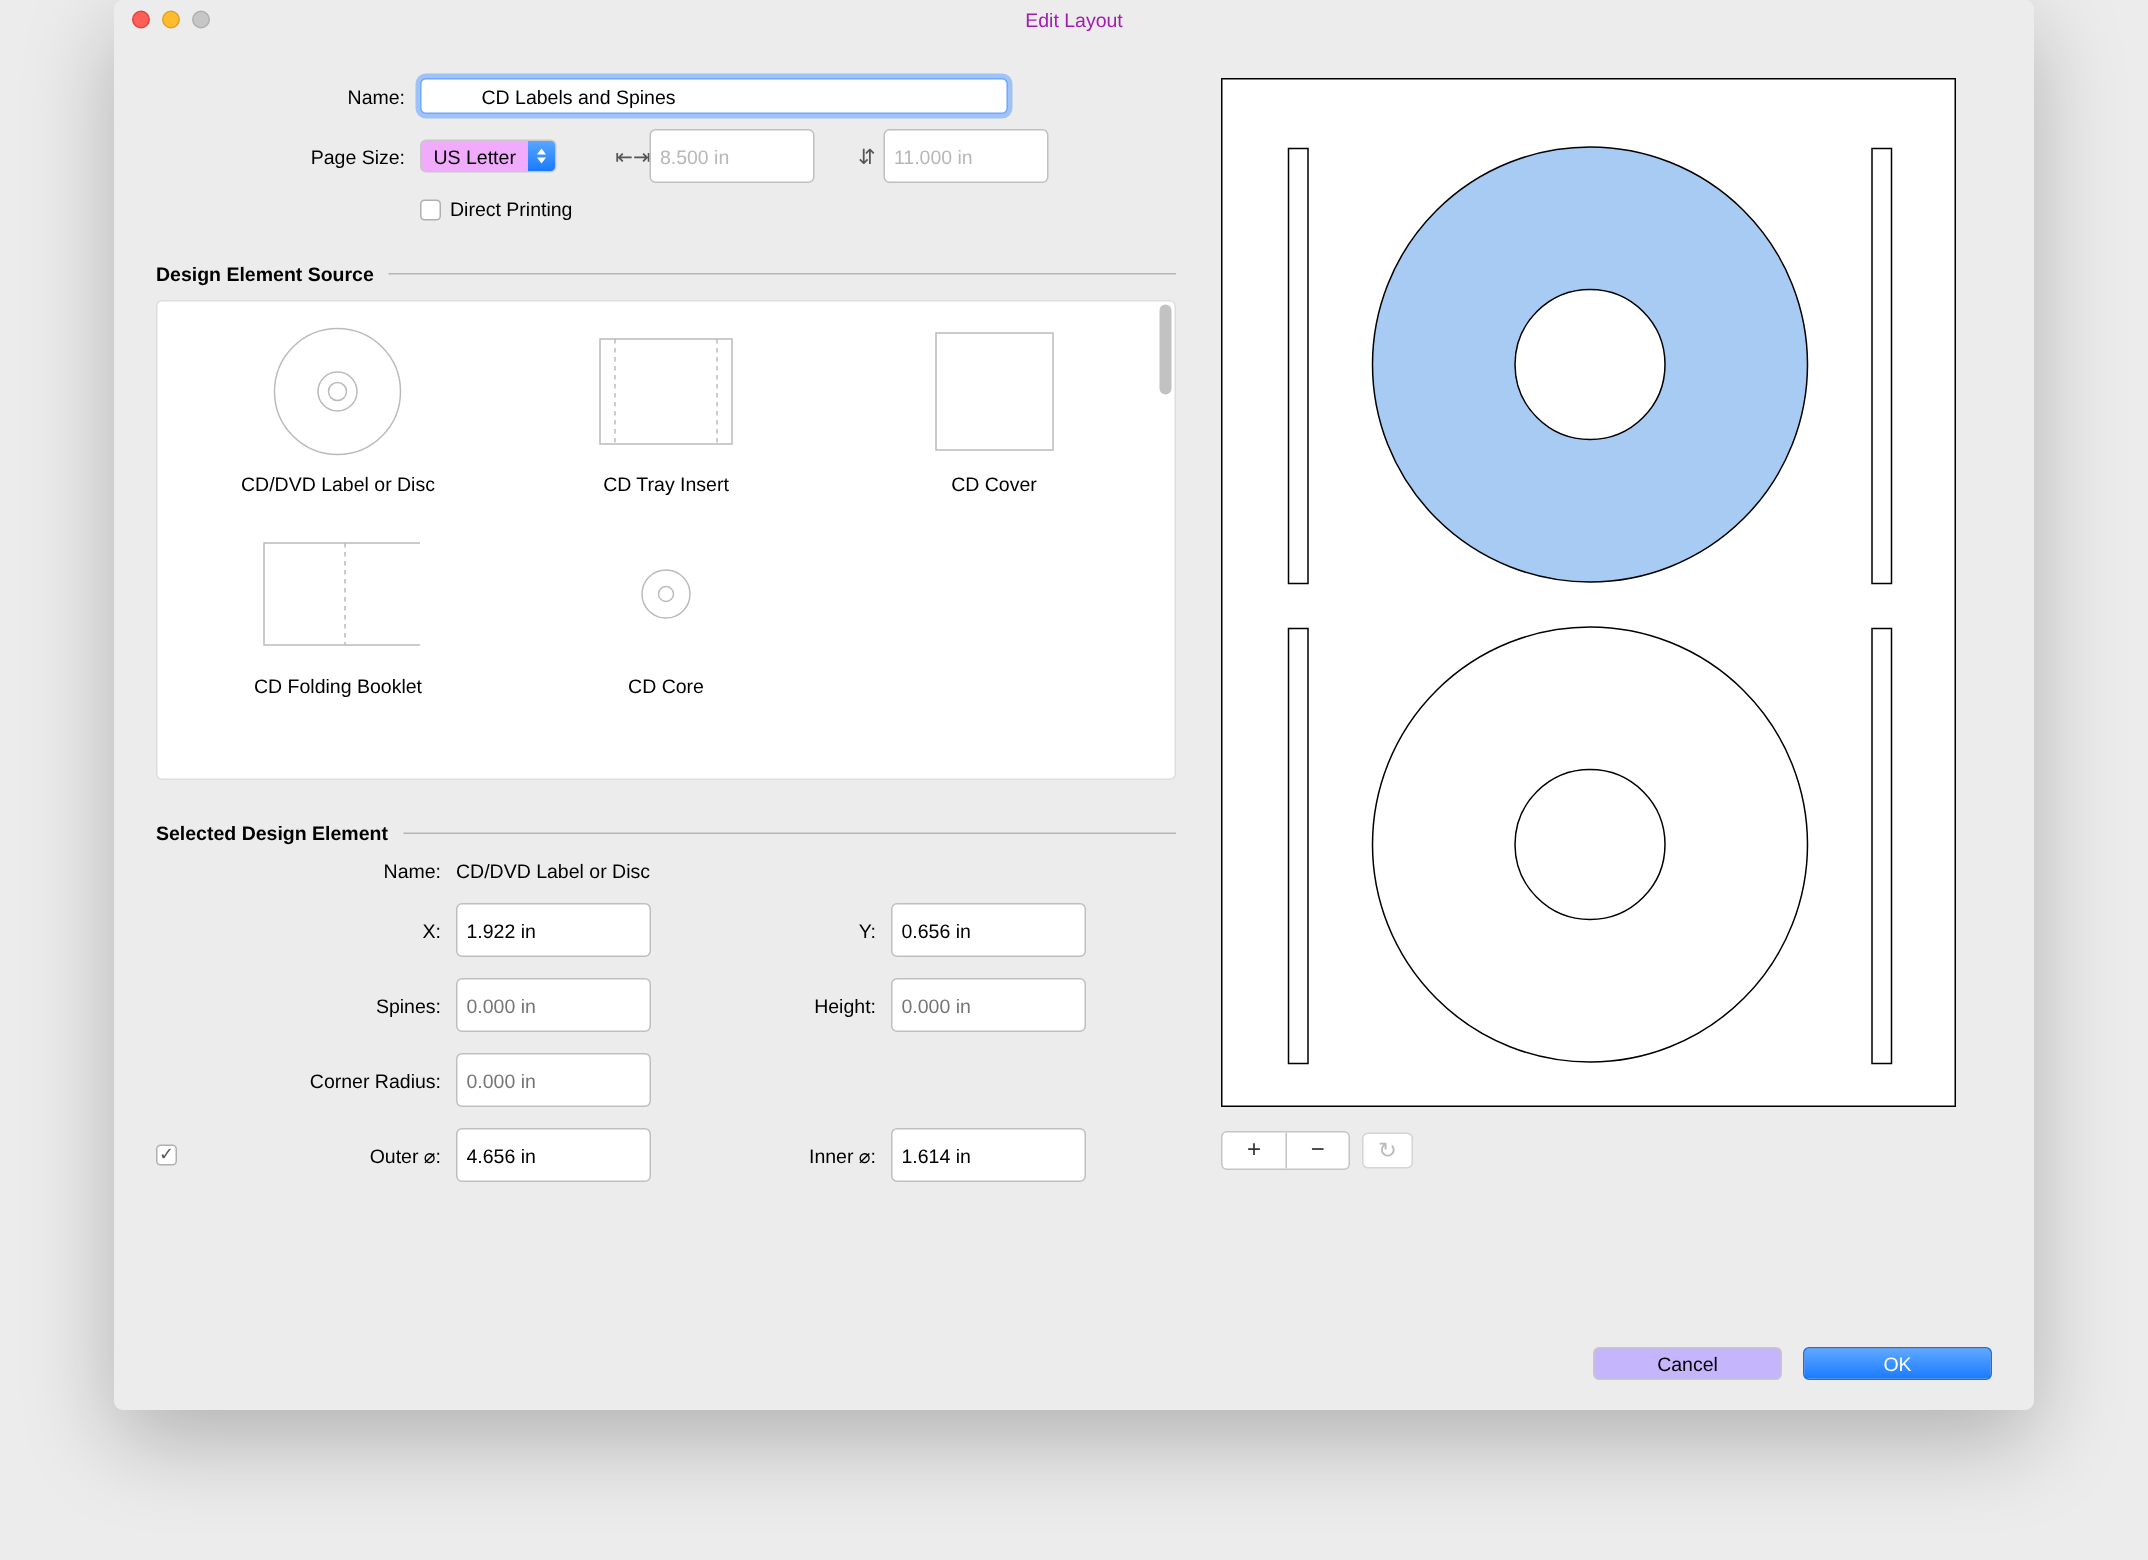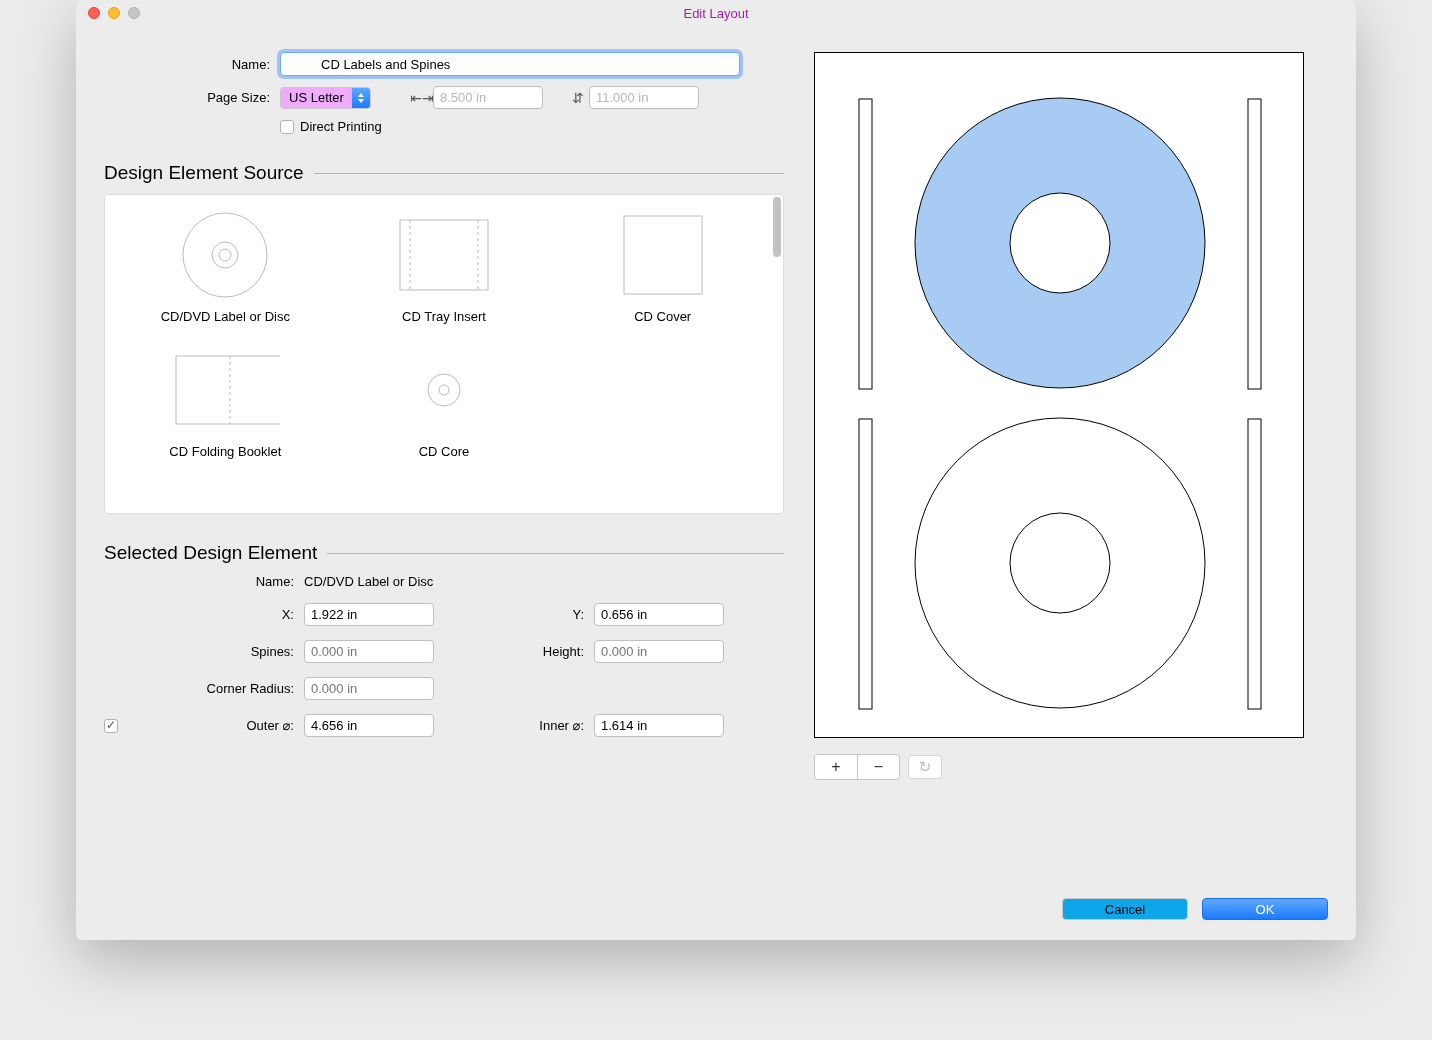--- a/index.html
+++ b/index.html
@@ -33,23 +33,23 @@
 
   .content { position:absolute; left:28px; right:28px; top:52px; bottom:20px; display:flex; }
   .left { width: 680px; }
   .right { flex:1; padding-left: 30px; display:flex; flex-direction:column; }
 
   .row { display:flex; align-items:center; margin-bottom:10px; }
   .lbl { width: 176px; text-align:right; padding-right:10px; font-size:13px; }
 
   input.text {
     border:1px solid #bfbfbf; border-radius:4px;
-    padding:3px 6px; font-size:13px; height:23px; background:#fff;
-  }
-  input.text.large { width: 460px; height:24px;padding-left:40px; }
+    padding:3px 6px; font-size:13px; height:36px; background:#fff;
+  }
+  input.text.large { width: 392px; height:24px;padding-left:40px; }
   input.text.focused { box-shadow: 0 0 0 3px rgba(100,160,255,.55); border-color:#6ea8ff; }
   input.text:disabled { background:#fff; color:#b7b7b7; }
   input.text.small { width:110px; }
   .dimval { color:#b7b7b7; }
 
   .select {
     display:inline-flex; align-items:center;
     border:1px solid #c8c8c8; border-radius:4px;
     height:22px; background:#f0abfc; overflow:hidden;
   }
@@ -69,21 +69,21 @@
   .checkbox {
     width:14px; height:14px; background:#fff;
     border:1px solid #b0b0b0; border-radius:3px; display:inline-block;
     margin-right:6px; position:relative;
   }
   .checkbox.checked::after {
     content:"✓"; position:absolute; left:1px; top:-2px; font-size:12px; color:#555;
   }
 
   .section-head {
-    font-weight:normal; font-size:19px; display:flex; align-items:center;
+    font-weight:bold; font-size:13px; display:flex; align-items:center;
     margin-top:28px; margin-bottom:10px;
   }
   .section-head .line { flex:1; height:1px; background:#b5b5b5; margin-left:10px; }
 
   .thumbs {
     border:1px solid #ddd; border-radius:4px; background:#fff;
     height:320px; overflow:hidden; position:relative;
   }
   .thumbs-inner {
     padding:10px 16px; display:grid; grid-template-columns:repeat(3,1fr);
@@ -118,21 +118,21 @@
   .redo-btn {
     width:34px; height:24px; border:1px solid #d4d4d4; border-radius:4px;
     background:#fff; margin-left:8px; color:#bbb; font-size:15px;
   }
 
   .footer { position:absolute; right:0; bottom:0; display:flex; gap:14px; }
   .btn {
     width:126px; height:22px; border-radius:4px; font-size:13px;
     display:flex; align-items:center; justify-content:center;
   }
-  .btn.cancel { background:#0ea5e9; border:1px solid #c8c8c8;text-align:center; }
+  .btn.cancel { background:#c4b5fd; border:1px solid #c8c8c8;text-align:center; }
   .btn.ok { background:linear-gradient(#60a8ff,#1a7bff); color:#fff; border:1px solid #1a6fe6; }
 
   .field-pair { display:flex; align-items:center; margin-bottom:14px; }
   .field-pair .l1 { width:200px; text-align:right; padding-right:10px; }
   .field-pair .l2 { width:130px; text-align:right; padding-right:10px; margin-left:30px; }
   .field-pair input { width:130px; }
 </style>
 </head>
 <body>
 

